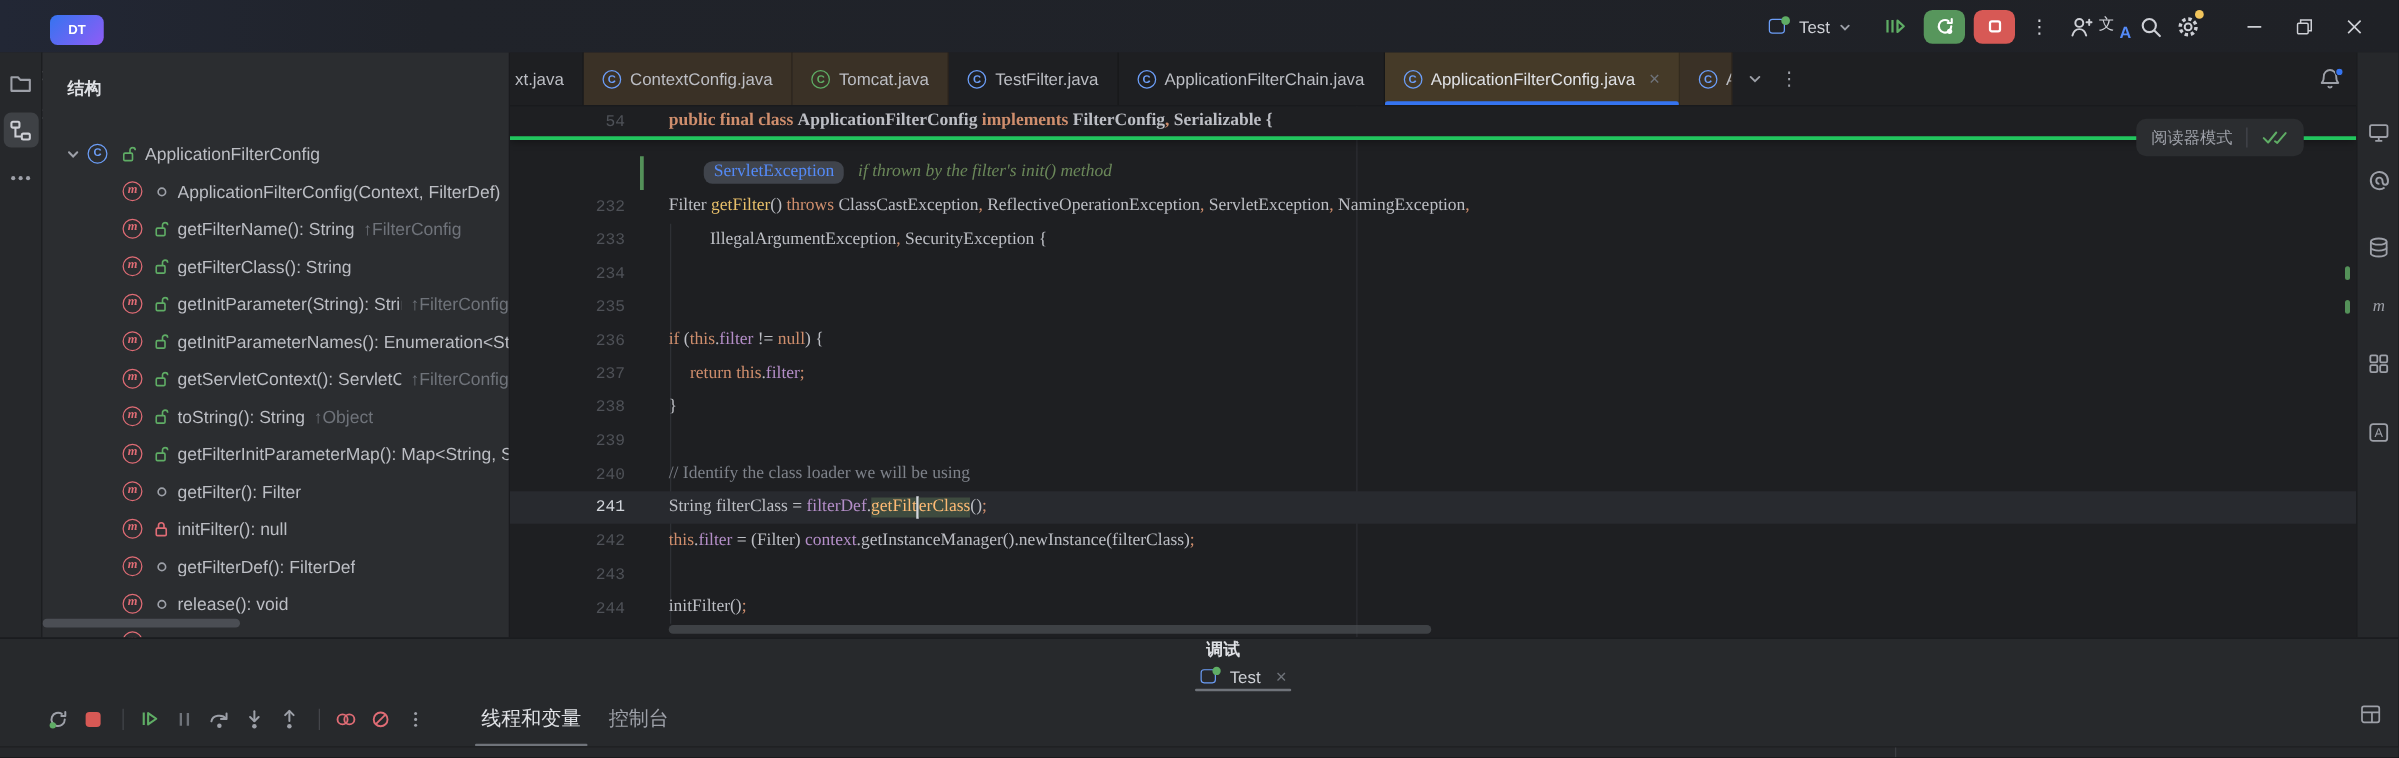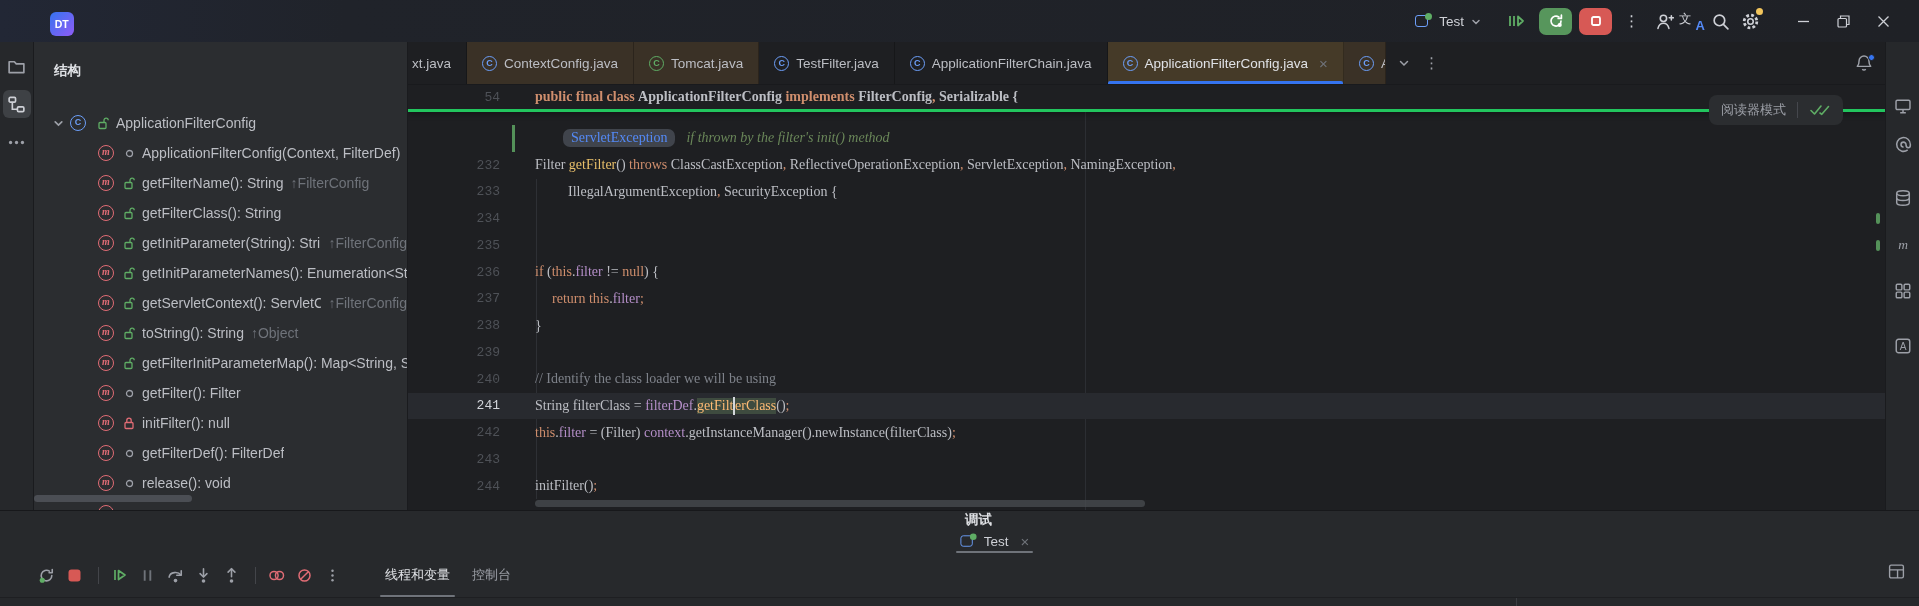--- a/index.html
+++ b/index.html
@@ -13,21 +13,21 @@
     display:flex; align-items:center; justify-content:space-between; }
   .tb-left { display:flex; align-items:center; gap:16px; padding-left:12px;flex-direction:column; }
   .logo { width:26px; height:26px; border-radius:6px;
     background:linear-gradient(135deg,#FC801D 0%,#E4447D 48%,#3B6AE4 100%);
     position:relative; }
   .logo::after { content:""; position:absolute; inset:5px; background:#15161A; border-radius:2px; }
   .logo span { position:absolute; z-index:2; left:0; top:0; width:100%; height:100%;
     font:700 9px/26px "Liberation Sans",sans-serif; color:#fff; text-align:center; }
   .burger { width:18px; height:13px; border-top:2px solid #CED0D6; border-bottom:2px solid #CED0D6; position:relative; }
   .burger::after { content:""; position:absolute; left:0; top:3.5px; width:100%; height:2px; background:#CED0D6; }
-  .dt-badge { width:24px; height:24px; border-radius:6px; background:linear-gradient(135deg,#3574F0,#8F5CF6);
+  .dt-badge { width:43px; height:24px; border-radius:6px; background:linear-gradient(135deg,#3574F0,#8F5CF6);
     color:#fff; font:700 10.5px/24px "Liberation Sans",sans-serif; text-align:center; }
   .tb-item { display:flex; align-items:center; gap:6px; color:#DFE1E5; font-size:13.5px; cursor:default; }
   .tb-item.dim { color:#CED0D6;gap:20px; }
   .chev { display:inline-flex; margin-top:1px; }
   .tb-right { display:flex; align-items:center; padding-right:16px; }
   .run-widget { display:flex; align-items:center; gap:7px; color:#CED0D6; font-size:13.5px; margin-right:20px; }
   .icon-btn { display:flex; align-items:center; justify-content:center; width:30px; height:28px; border-radius:6px; }
   .green-btn { width:33px; height:27px; border-radius:7px; background:#57965C; display:flex; align-items:center; justify-content:center; margin-left:8px; }
   .red-btn { width:33px; height:27px; border-radius:7px; background:#D75955; display:flex; align-items:center; justify-content:center; margin-left:7px; }
   .vdots { color:#CED0D6; font-size:15px; letter-spacing:0; margin:0 10px 0 12px; }
@@ -117,21 +117,21 @@
   .debug { position:absolute; left:0; bottom:0; width:100%; height:96px; background:#27292C; border-top:1px solid #17181B; }
   .dbg-head { height:42px; display:flex; align-items:center; padding-left:38px;flex-direction:column; }
   .dbg-title { font:700 13.5px "Liberation Sans",sans-serif; color:#DFE1E5; }
   .sess-tab { display:flex; align-items:center; gap:7px; margin-left:32px; height:100%; position:relative; padding:0 4px; font-size:13.5px; color:#CED0D6; }
   .sess-tab::after { content:""; position:absolute; left:0; right:0; bottom:0; height:2.5px; border-radius:2px; background:#6F737A; }
   .sess-close { color:#6F737A; font-size:15px; margin-left:5px; }
   .dbg-tools { height:44px; display:flex; align-items:center; padding-left:34px; position:relative; }
   .tool-btn { width:25px; height:25px; display:flex; align-items:center; justify-content:center; border-radius:5px; margin-right:3px; }
   .tool-sep { width:1px; height:17px; background:#43454A; margin:0 8px; }
   .dbg-tabs { display:flex; align-items:center; margin-left:26px; height:100%; }
-  .dbg-tab { height:100%; display:flex; align-items:center; padding:0 11px; font-size:13px; color:#9DA0A8; position:relative; }
+  .dbg-tab { height:100%; display:flex; align-items:center; padding:0 11px; font-size:16px; color:#9DA0A8; position:relative; }
   .dbg-tab.active { color:#DFE1E5; }
   .dbg-tab.active::after { content:""; position:absolute; left:6px; right:6px; bottom:0; height:2.5px; border-radius:2px; background:#6F737A; }
   .layout-btn { position:absolute; right:14px; top:10px; }
   .dbg-strip { height:9px; background:#26282B; border-top:1px solid #1E1F22; position:relative; }
   .strip-div { position:absolute; left:1516px; top:0; bottom:0; width:1px; background:#3B3D42; }
 
   .run-ic { position:relative; width:17px; height:15px; }
   .run-ic .rect { position:absolute; left:0; top:1px; width:13px; height:12px; border:1.5px solid #6C9EF8; border-radius:3px; }
   .run-ic .dot { position:absolute; right:0; top:-1px; width:7px; height:7px; border-radius:50%; background:#5FAD65; }
   svg { display:block; }

